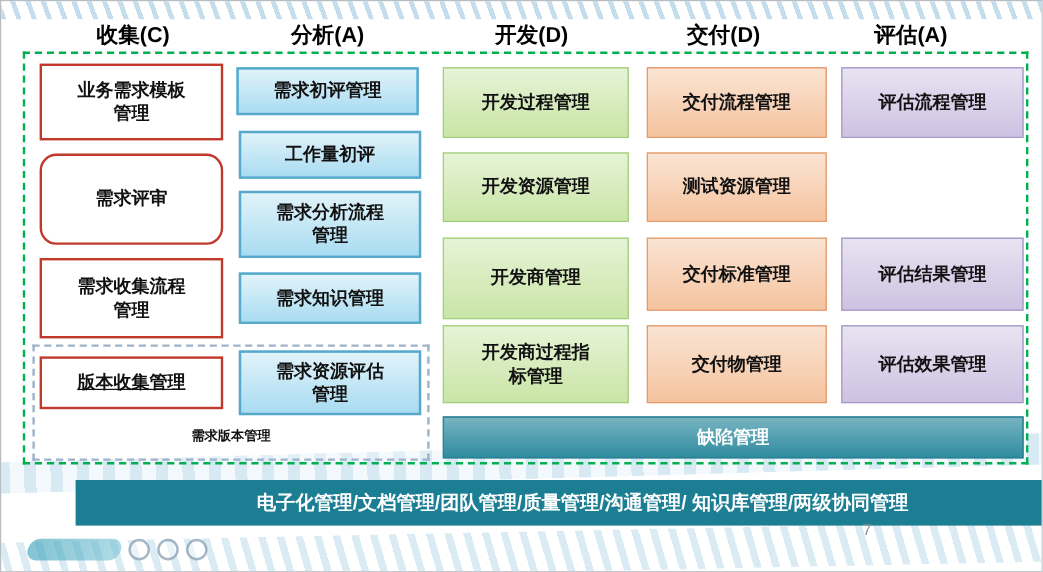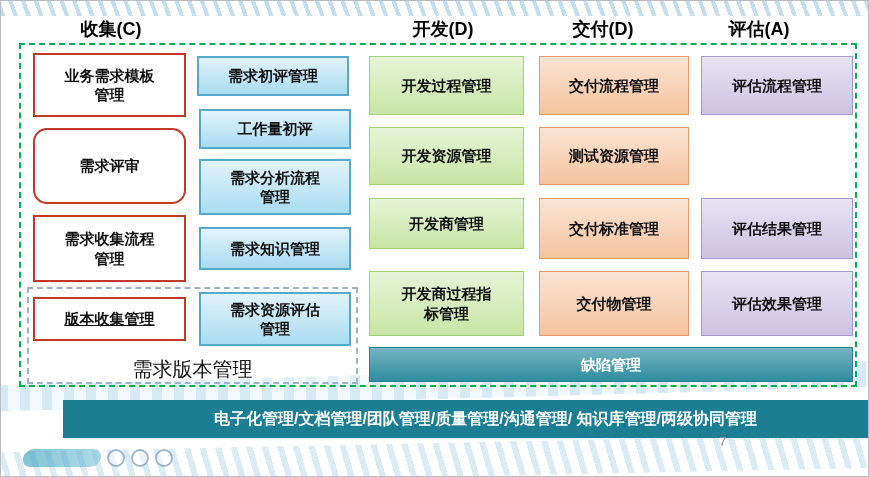--- a/index.html
+++ b/index.html
@@ -36,21 +36,21 @@
     position:absolute; left:18px; top:42px; width:838px; height:344px;
     border:2px dashed var(--frame-dashed,#00B050); z-index:1;
   }
 
   .version-group {
     position:absolute; left:26px; top:286px; width:331px; height:97px;
     border:2px dashed #9DB3C8; z-index:1; background:rgba(255,255,255,.25);
   }
   .version-label {
     position:absolute; left:26px; top:355px; width:331px; text-align:center;
-    font-size:20px; font-weight:normal; color:#111; z-index:2;
+    font-size:11px; font-weight:bold; color:#111; z-index:2;
   }
 
   .box {
     position:absolute; display:flex; align-items:center; justify-content:center;
     text-align:center; font-weight:bold; font-size:15px; color:#111;
     line-height:1.3; z-index:2; padding:0 26px;
   }
   .red {
     background:#ffffff;
     border:2px solid var(--collect-border,#C0392B);
@@ -106,20 +106,21 @@
 </head>
 <body>
 
 <div class="slide">
 
   <div class="deco deco-top"></div>
   <div class="deco deco-band"></div>
   <div class="deco deco-bottom"></div>
 
   <div class="header" style="left:60px;">收集(C)</div>
+  <div class="header" style="left:222px;">分析(A)</div>
   <div class="header" style="left:392px;">开发(D)</div>
   <div class="header" style="left:552px;">交付(D)</div>
   <div class="header" style="left:708px;">评估(A)</div>
 
   <div class="dashed-frame"></div>
 
   <div class="version-group"></div>
   <div class="version-label">需求版本管理</div>
 
   <div class="box red" style="left:32px;top:52px;width:153px;height:64px;">业务需求模板管理</div>
@@ -128,21 +129,21 @@
   <div class="box red" style="left:32px;top:296px;width:153px;height:44px;text-decoration:underline;">版本收集管理</div>
 
   <div class="box cyan" style="left:196px;top:55px;width:152px;height:40px;">需求初评管理</div>
   <div class="box cyan" style="left:198px;top:108px;width:152px;height:40px;">工作量初评</div>
   <div class="box cyan" style="left:198px;top:158px;width:152px;height:56px;">需求分析流程管理</div>
   <div class="box cyan" style="left:198px;top:226px;width:152px;height:43px;">需求知识管理</div>
   <div class="box cyan" style="left:198px;top:291px;width:152px;height:54px;">需求资源评估管理</div>
 
   <div class="box green" style="left:368px;top:55px;width:155px;height:59px;">开发过程管理</div>
   <div class="box green" style="left:368px;top:126px;width:155px;height:58px;text-align:center;">开发资源管理</div>
-  <div class="box green" style="left:368px;top:197px;width:155px;height:51px;">开发商管理</div>
+  <div class="box green" style="left:368px;top:197px;width:155px;height:68px;">开发商管理</div>
   <div class="box green" style="left:368px;top:270px;width:155px;height:65px;">开发商过程指标管理</div>
 
   <div class="box orange" style="left:538px;top:55px;width:150px;height:59px;">交付流程管理</div>
   <div class="box orange" style="left:538px;top:126px;width:150px;height:58px;">测试资源管理</div>
   <div class="box orange" style="left:538px;top:197px;width:150px;height:61px;">交付标准管理</div>
   <div class="box orange" style="left:538px;top:270px;width:150px;height:65px;">交付物管理</div>
 
   <div class="box purple" style="left:700px;top:55px;width:152px;height:59px;">评估流程管理</div>
   <div class="box purple" style="left:700px;top:197px;width:152px;height:61px;">评估结果管理</div>
   <div class="box purple" style="left:700px;top:270px;width:152px;height:65px;">评估效果管理</div>

